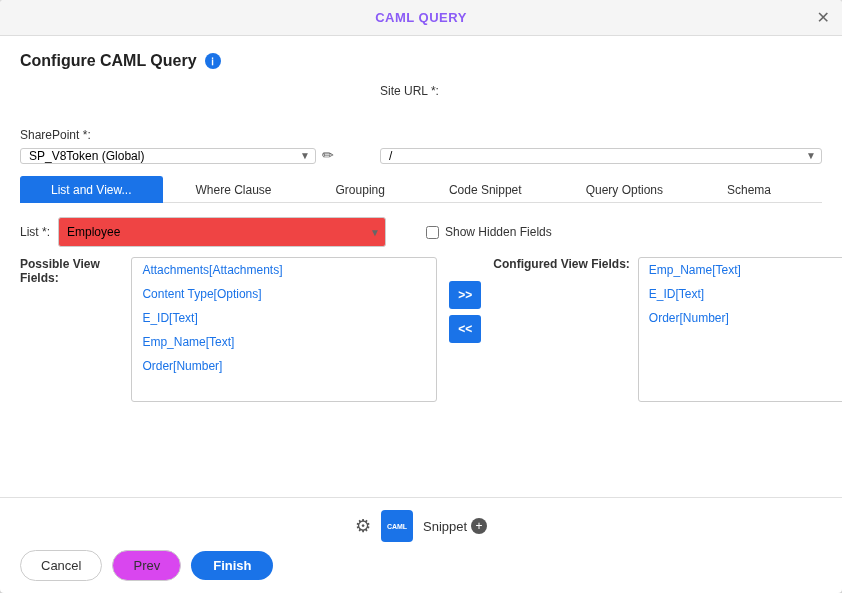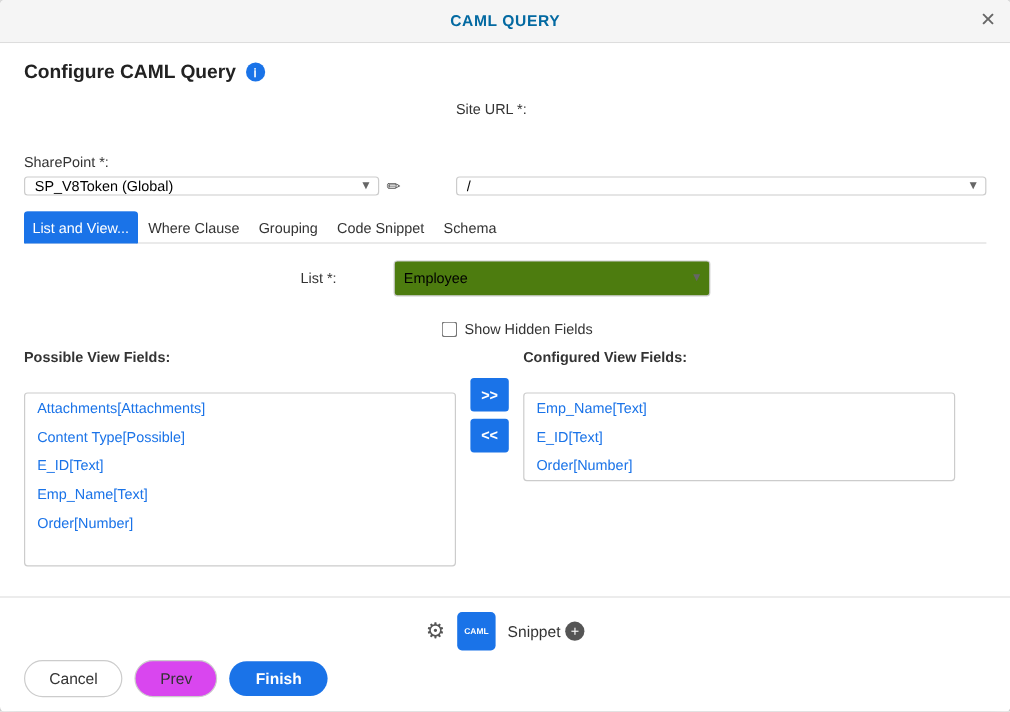--- a/index.html
+++ b/index.html
@@ -30,21 +30,21 @@
       justify-content: center;
       background: #f5f5f5;
       border-bottom: 1px solid #ddd;
       padding: 10px 16px;
       position: relative;
       border-radius: 4px 4px 0 0;
     }
     .title-bar-text {
       font-size: 13px;
       font-weight: bold;
-      color: #0369a1;
+      color: #8b5cf6;
       letter-spacing: 0.5px;
     }
     .close-btn {
       position: absolute;
       right: 12px;
       top: 50%;
       transform: translateY(-50%);
       background: none;
       border: none;
       cursor: pointer;
@@ -56,20 +56,21 @@
     
     .main-content {
       flex: 1;
       padding: 16px 20px;
       position: relative;
     }
 
     
     .page-title {
       display: flex;
+      align-items: center;
       gap: 8px;
       margin-bottom: 14px;
     }
     .page-title h2 {
       font-size: 16px;
       font-weight: bold;
       color: #222;
     }
     .info-icon {
       width: 16px;
@@ -149,21 +150,21 @@
       padding: 0 2px;
     }
 
     
     .tabs {
       display: flex;
       margin-bottom: 14px;
       border-bottom: 1px solid #ddd;
     }
     .tab {
-      padding: 6px 6px;
+      padding: 6px 30px;
       font-size: 12px;
       cursor: pointer;
       border: 1px solid transparent;
       border-bottom: none;
       border-radius: 3px 3px 0 0;
       color: #333;
       background: transparent;
       margin-right: 2px;
       margin-bottom: -1px;
     }
@@ -177,48 +178,46 @@
     .tab-content {
       padding: 0;
     }
 
     
     .list-row {
       display: flex;
       align-items: center;
       gap: 20px;
       margin-bottom: 10px;
-      flex-direction: column;
     }
     .list-group {
       display: flex;
       align-items: center;
       gap: 8px;
     }
     .list-group label {
       font-size: 12px;
       color: #333;
       font-weight: 500;
     }
     .list-select-wrapper {
       position: relative;
       display: inline-block;
     }
     .list-select {
-      width: 264px;
+      width: 328px;
       height: 30px;
       border: 1px solid #ccc;
       border-radius: 3px;
       padding: 0 24px 0 8px;
       font-size: 12px;
-      background: #4d7c0f;
+      background: #ef4444;
       appearance: none;
       -webkit-appearance: none;
       cursor: pointer;
-      margin-left: 39px;
     }
     .show-hidden-label {
       display: flex;
       align-items: center;
       gap: 6px;
       font-size: 12px;
       color: #333;
       cursor: pointer;
       margin-left: 20px;
     }
@@ -227,22 +226,22 @@
     }
 
     
     .fields-section {
       display: flex;
       gap: 0;
       align-items: flex-start;
     }
     .fields-panel {
       display: flex;
-      flex-direction: column;
-      gap: 18px;
+      flex-direction: row;
+      gap: 8px;
     }
     .fields-panel-label {
       font-size: 12px;
       font-weight: bold;
       color: #333;
       margin-bottom: 4px;
     }
     .fields-list {
       width: 360px;
       height: 145px;
@@ -427,20 +426,21 @@
           <span class="select-arrow">▼</span>
         </div>
       </div>
     </div>
 
     <div class="tabs">
       <button class="tab active">List and View...</button>
       <button class="tab">Where Clause</button>
       <button class="tab">Grouping</button>
       <button class="tab">Code Snippet</button>
+      <button class="tab">Query Options</button>
       <button class="tab">Schema</button>
     </div>
 
     <div class="tab-content">
 
       <div class="list-row">
         <div class="list-group">
           <label>List *:</label>
           <div class="list-select-wrapper">
             <select class="list-select"><option>Employee</option></select>
@@ -452,21 +452,21 @@
           <span>Show Hidden Fields</span>
         </label>
       </div>
 
       <div class="fields-section">
 
         <div class="fields-panel">
           <div class="fields-panel-label">Possible View Fields:</div>
           <div class="fields-list">
             <div class="field-item">Attachments[Attachments]</div>
-            <div class="field-item">Content Type[Possible]</div>
+            <div class="field-item">Content Type[Options]</div>
             <div class="field-item">E_ID[Text]</div>
             <div class="field-item">Emp_Name[Text]</div>
             <div class="field-item">Order[Number]</div>
           </div>
         </div>
 
         <div class="arrow-buttons">
           <button class="arrow-btn">
             <span>&gt;&gt;</span>
           </button>

